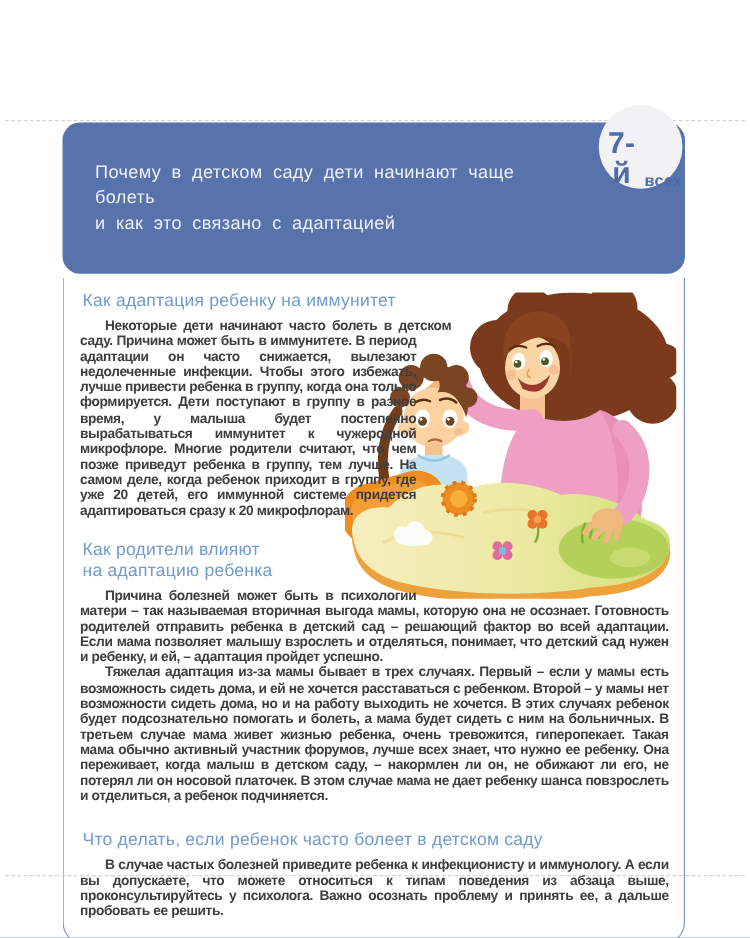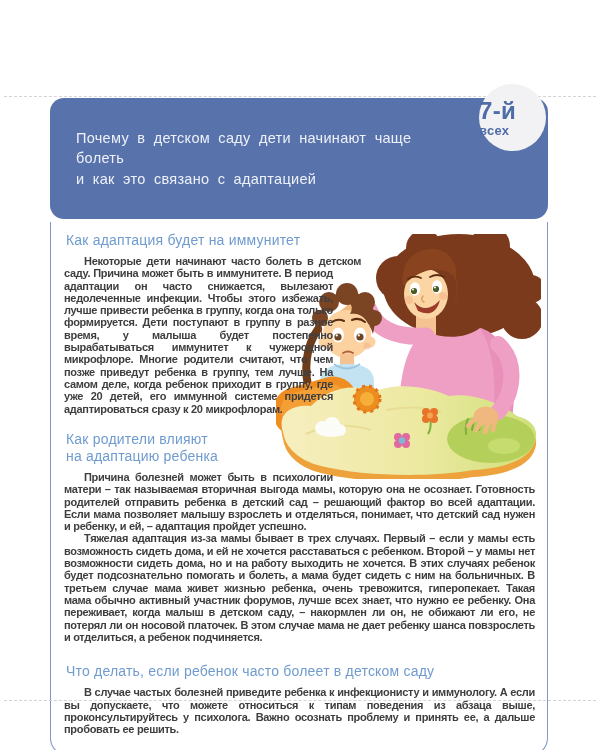--- a/index.html
+++ b/index.html
@@ -17,21 +17,21 @@
   .header{
     position:relative;background:var(--header_bg,#5873ab);border-radius:14px;
     color:var(--header_text,#eef1f9);
     padding:9px 95px 9px 26px;min-height:36px;box-sizing:content-box;
     font-size:14.5px;line-height:1.42;letter-spacing:.3px;word-spacing:4px;
     white-space:pre-line;
   }
   .day-badge{
     position:absolute;right:2px;top:-14px;width:67px;height:67px;border-radius:50%;
     background:var(--badge_bg,#f2f2f4);color:var(--badge_text,#4e6ca8);
-    display:flex;flex-direction:column;align-items:flex-start;justify-content:center;
+    display:flex;flex-direction:row;align-items:flex-end;justify-content:center;
     font-weight:bold;text-align:center;
   }
   .day-badge .num{font-size:24px;line-height:1;}
   .day-badge .word{font-size:13px;line-height:1;margin-top:1px;}
 
   
   .content{
     border:1.6px solid var(--border_color,#8098c6);border-top:none;
     border-radius:0 0 18px 18px;margin-top:3px;
     padding:6px 6px 20px 13px;min-height:505px;box-sizing:border-box;
@@ -214,21 +214,21 @@
         <g fill="#f0b87e" stroke="#f0b87e" stroke-linecap="round">
           <ellipse cx="210" cy="182" rx="12" ry="9"></ellipse>
           <path d="M 202 182 L 192 192" stroke-width="4.5"></path>
           <path d="M 208 185 L 200 196" stroke-width="4.5"></path>
           <path d="M 214 186 L 209 198" stroke-width="4.5"></path>
           <path d="M 220 184 L 217 196" stroke-width="4.5"></path>
         </g>
       </svg>
     </div>
 
-    <h2 class="first">Как адаптация будет на иммунитет</h2>
+    <h2 class="first">Как адаптация ребенку на иммунитет</h2>
     <p>Некоторые дети начинают часто болеть в детском саду. Причина может быть в иммунитете. В период адаптации он часто снижается, вылезают недолеченные инфекции. Чтобы этого избежать, лучше привести ребенка в группу, когда она только формируется. Дети поступают в группу в разное время, у малыша будет постепенно вырабатываться иммунитет к чужеродной микрофлоре. Многие родители считают, что чем позже приведут ребенка в группу, тем лучше. На самом деле, когда ребенок приходит в группу, где уже 20 детей, его иммунной системе придется адаптироваться сразу к 20 микрофлорам.</p>
 
     <h2>Как родители влияют
 на адаптацию ребенка</h2>
     <p>Причина болезней может быть в психологии матери – так называемая вторичная выгода мамы, которую она не осознает. Готовность родителей отправить ребенка в детский сад – решающий фактор во всей адаптации. Если мама позволяет малышу взрослеть и отделяться, понимает, что детский сад нужен и ребенку, и ей, – адаптация пройдет успешно.</p>
 
     <p>Тяжелая адаптация из-за мамы бывает в трех случаях. Первый – если у мамы есть возможность сидеть дома, и ей не хочется расставаться с ребенком. Второй – у мамы нет возможности сидеть дома, но и на работу выходить не хочется. В этих случаях ребенок будет подсознательно помогать и болеть, а мама будет сидеть с ним на больничных. В третьем случае мама живет жизнью ребенка, очень тревожится, гиперопекает. Такая мама обычно активный участник форумов, лучше всех знает, что нужно ее ребенку. Она переживает, когда малыш в детском саду, – накормлен ли он, не обижают ли его, не потерял ли он носовой платочек. В этом случае мама не дает ребенку шанса повзрослеть и отделиться, а ребенок подчиняется.</p>
 
     <h2 class="mt-lg">Что делать, если ребенок часто болеет в детском саду</h2>
     <p>В случае частых болезней приведите ребенка к инфекционисту и иммунологу. А если вы допускаете, что можете относиться к типам поведения из абзаца выше, проконсультируйтесь у психолога. Важно осознать проблему и принять ее, а дальше пробовать ее решить.</p>

